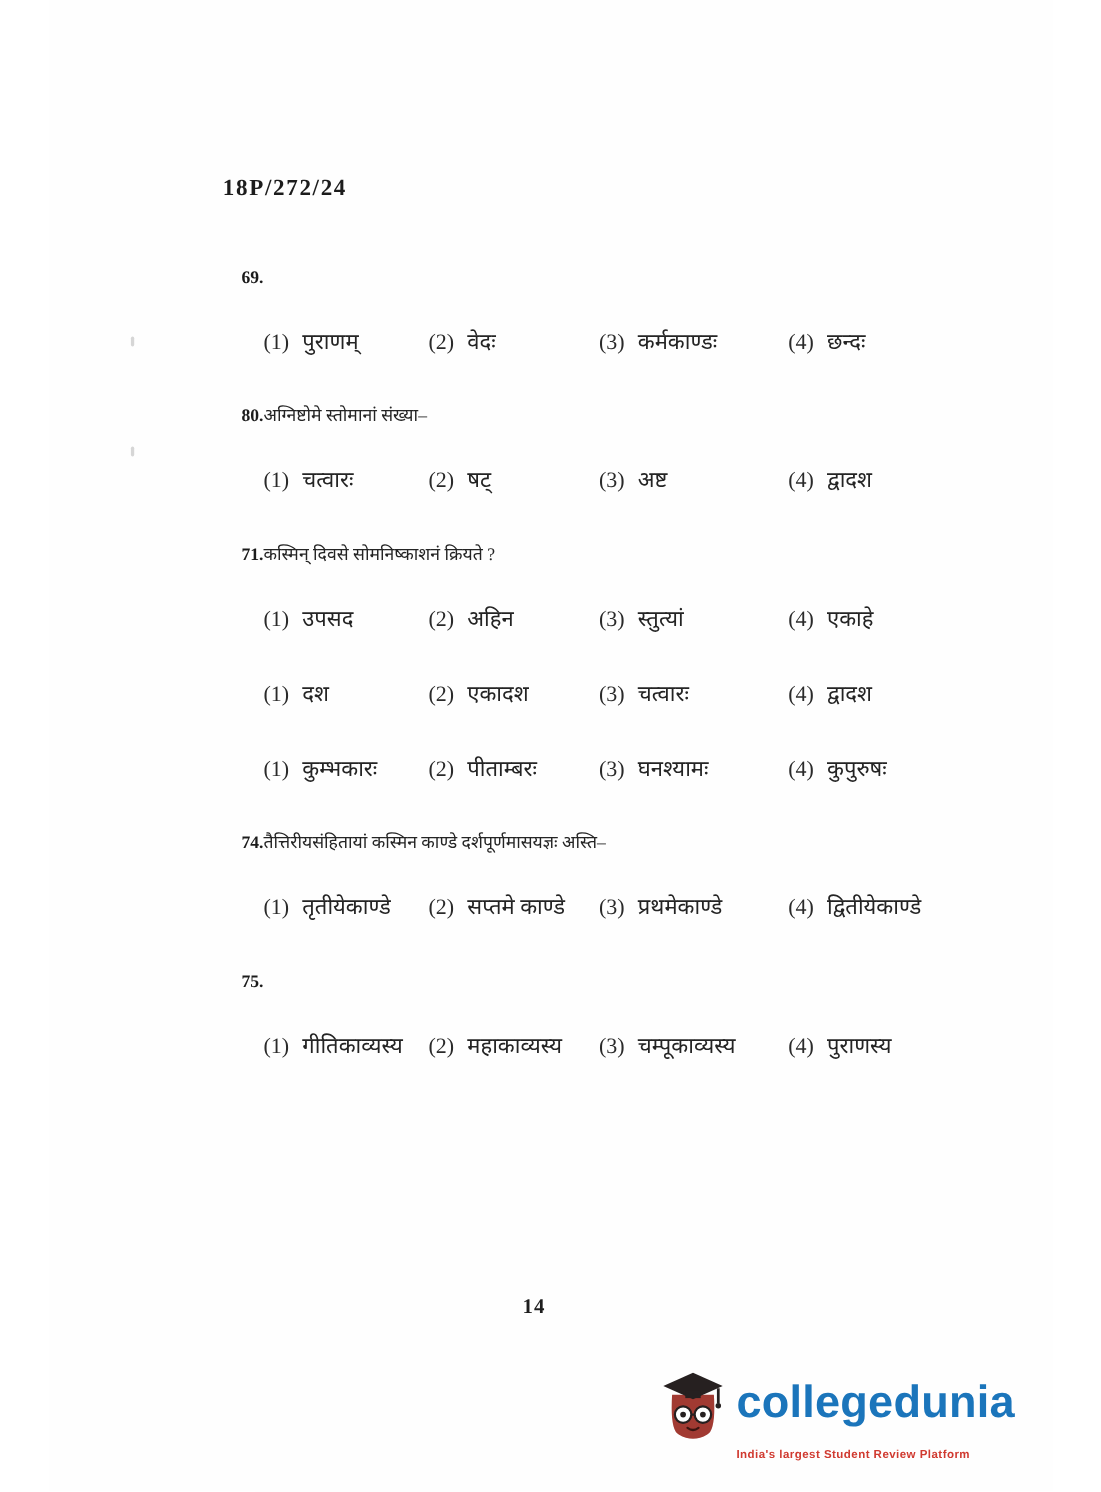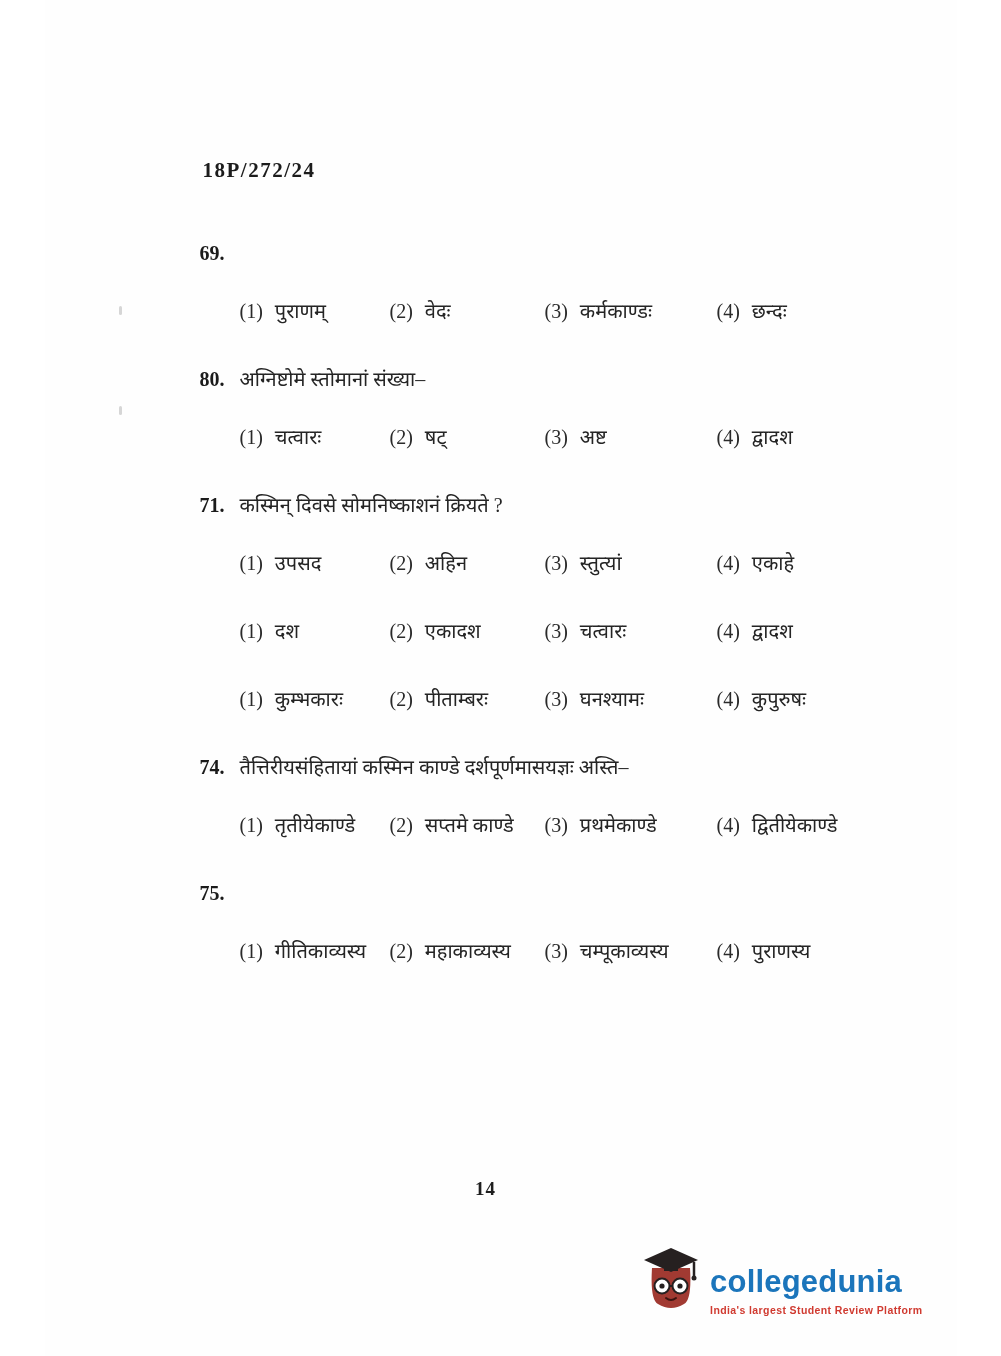--- a/index.html
+++ b/index.html
@@ -25,23 +25,24 @@
   .question-list {
     position: absolute;
     left: 155px;
     top: 240px;
     width: 770px;
   }
   .question { margin-bottom: 42px; }
   .q-line {
     display: flex;
     align-items: baseline;
-    font-size: 20px;
+    font-size: 16px;
     line-height: 26px;
     margin-bottom: 32px;
+    text-align: right;
   }
   .q-num {
     font-weight: bold;
     min-width: 40px;
     color: #1b1b1b;
   }
   .q-text { color: #242424; }
   .option-row {
     display: grid;
     grid-template-columns: 150px 155px 172px auto;
@@ -77,31 +78,30 @@
     right: 34px;
     top: 1246px;
     display: flex;
     align-items: flex-start;
     gap: 10px;
   }
   .mascot { width: 58px; height: 64px; flex: 0 0 auto; }
   .brand-block { display: flex; flex-direction: column; padding-top: 8px; }
   .brand-name {
     font-family: "Liberation Sans", "DejaVu Sans", sans-serif;
-    font-size: 31px;
+    font-size: 41px;
     font-weight: bold;
     line-height: 1;
     letter-spacing: 0.2px;
-    margin-top: 12px;
   }
   .brand-tagline {
     font-family: "Liberation Sans", "DejaVu Sans", sans-serif;
     font-size: 10.5px;
     font-weight: bold;
-    margin-top: 7px;
+    margin-top: 21px;
     letter-spacing: 0.4px;
   }
 </style>
 </head>
 <body>
 
 <div class="page">
 
   <div class="paper-code">18P/272/24</div>
 

